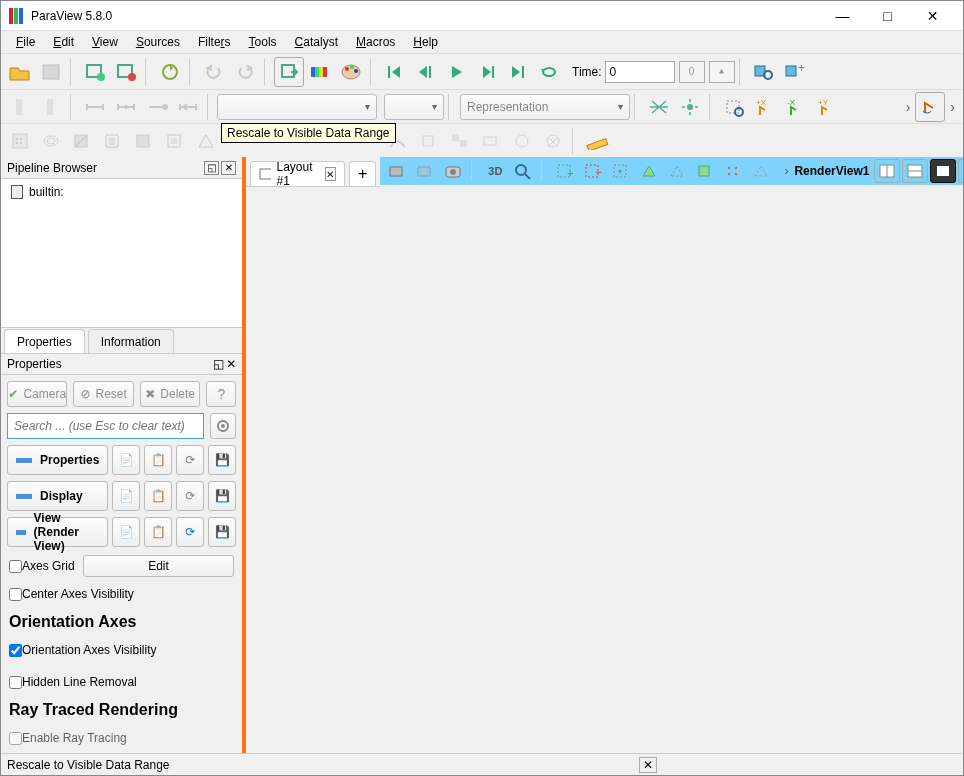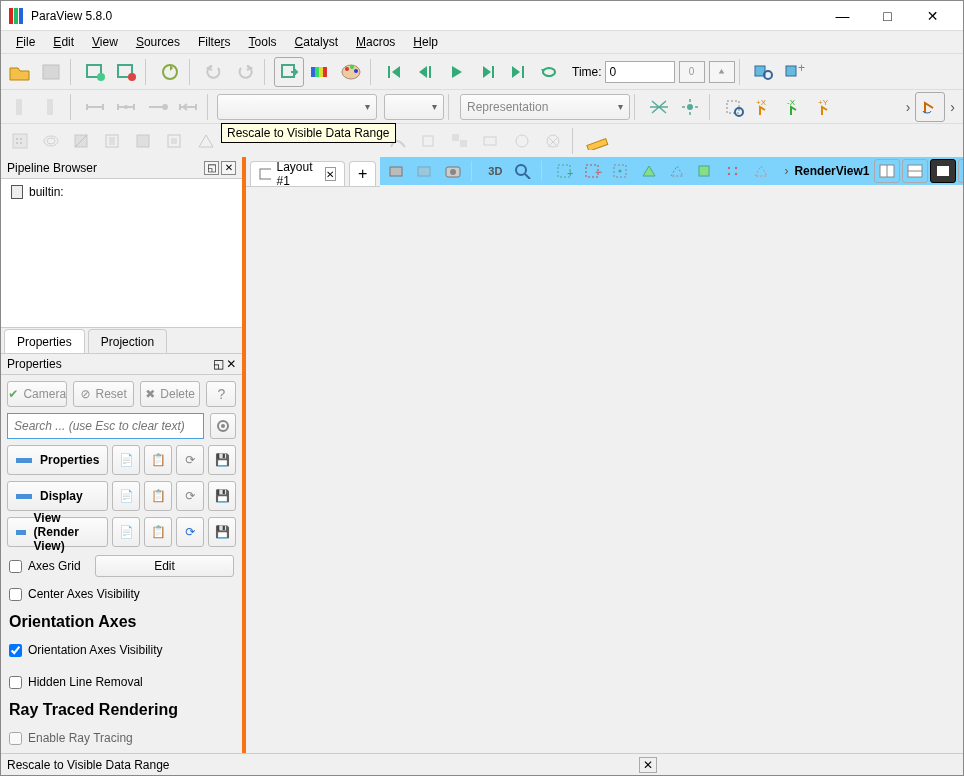--- a/index.html
+++ b/index.html
@@ -55,21 +55,21 @@
 
 .searchrow { display: flex; gap: 6px; }
 .searchrow input { flex: 1; height: 26px; border: 1px solid #4aa3df; padding: 0 6px; font-size: 12px; font-style: italic; color: #888; outline: none; }
 .gearbtn { width: 26px; height: 26px; border: 1px solid #bbb; border-radius: 3px; background: linear-gradient(#fcfcfc,#efefef); display: flex; align-items: center; justify-content: center; }
 
 .section { display: flex; align-items: center; gap: 4px; }
 .section .shdr { flex: 1; height: 30px; border: 1px solid #bbb; border-radius: 3px; background: linear-gradient(#fcfcfc,#efefef); display: flex; align-items: center; padding: 0 8px; gap: 8px; font-size: 12px; font-weight: bold; }
 .section .shdr .bar { width: 16px; height: 5px; background: #4a90d9; }
 .section .sbtn { width: 28px; height: 30px; border: 1px solid #bbb; border-radius: 3px; background: linear-gradient(#fcfcfc,#efefef); display: flex; align-items: center; justify-content: center; color: #888; }
 
-.chkrow { display: flex; align-items: center; gap: 6px; padding: 2px; font-size: 12px; }
+.chkrow { display: flex; align-items: center; gap: 0; padding: 2px; font-size: 12px; }
 .chkrow input[type=checkbox] { width: 13px; height: 13px; }
 .chkrow .editbtn { margin-left: 8px; flex: 1; height: 22px; border: 1px solid #bbb; background: linear-gradient(#fcfcfc,#efefef); border-radius: 3px; display: flex; align-items: center; justify-content: center; font-size: 12px; }
 .subheading { font-size: 16px; font-weight: bold; padding: 4px 2px; }
 
 
 .right { flex: 1; display: flex; flex-direction: row; background: #f0f0f0; }
 .layout-tabs { height: 30px; display: flex; align-items: stretch; padding: 0 4px; border-bottom: 1px solid #ccc; gap: 4px; }
 .layout-tab { display: flex; align-items: center; padding: 0 8px; border: 1px solid #ccc; border-bottom: none; border-radius: 4px 4px 0 0; background: #fff; font-size: 12px; gap: 6px; margin-top: 4px; }
 .layout-tab .closex { width: 14px; height: 14px; border: 1px solid #999; font-size: 10px; display: flex; align-items: center; justify-content: center; }
 .layout-tab.plus { width: 28px; justify-content: center; font-size: 16px; }
@@ -434,21 +434,21 @@
     </div>
     <div class="pipeline-tree">
       <div class="item">
         <div class="sqicon"></div>
         <span>builtin:</span>
       </div>
     </div>
 
     <div class="tabbar">
       <div class="tab active">Properties</div>
-      <div class="tab">Projection</div>
+      <div class="tab">Information</div>
     </div>
 
     <div class="props-hdr">
       <span>Properties</span>
       <div class="dockbtns">
         <div class="db">◱</div>
         <div class="db">✕</div>
       </div>
     </div>
 

